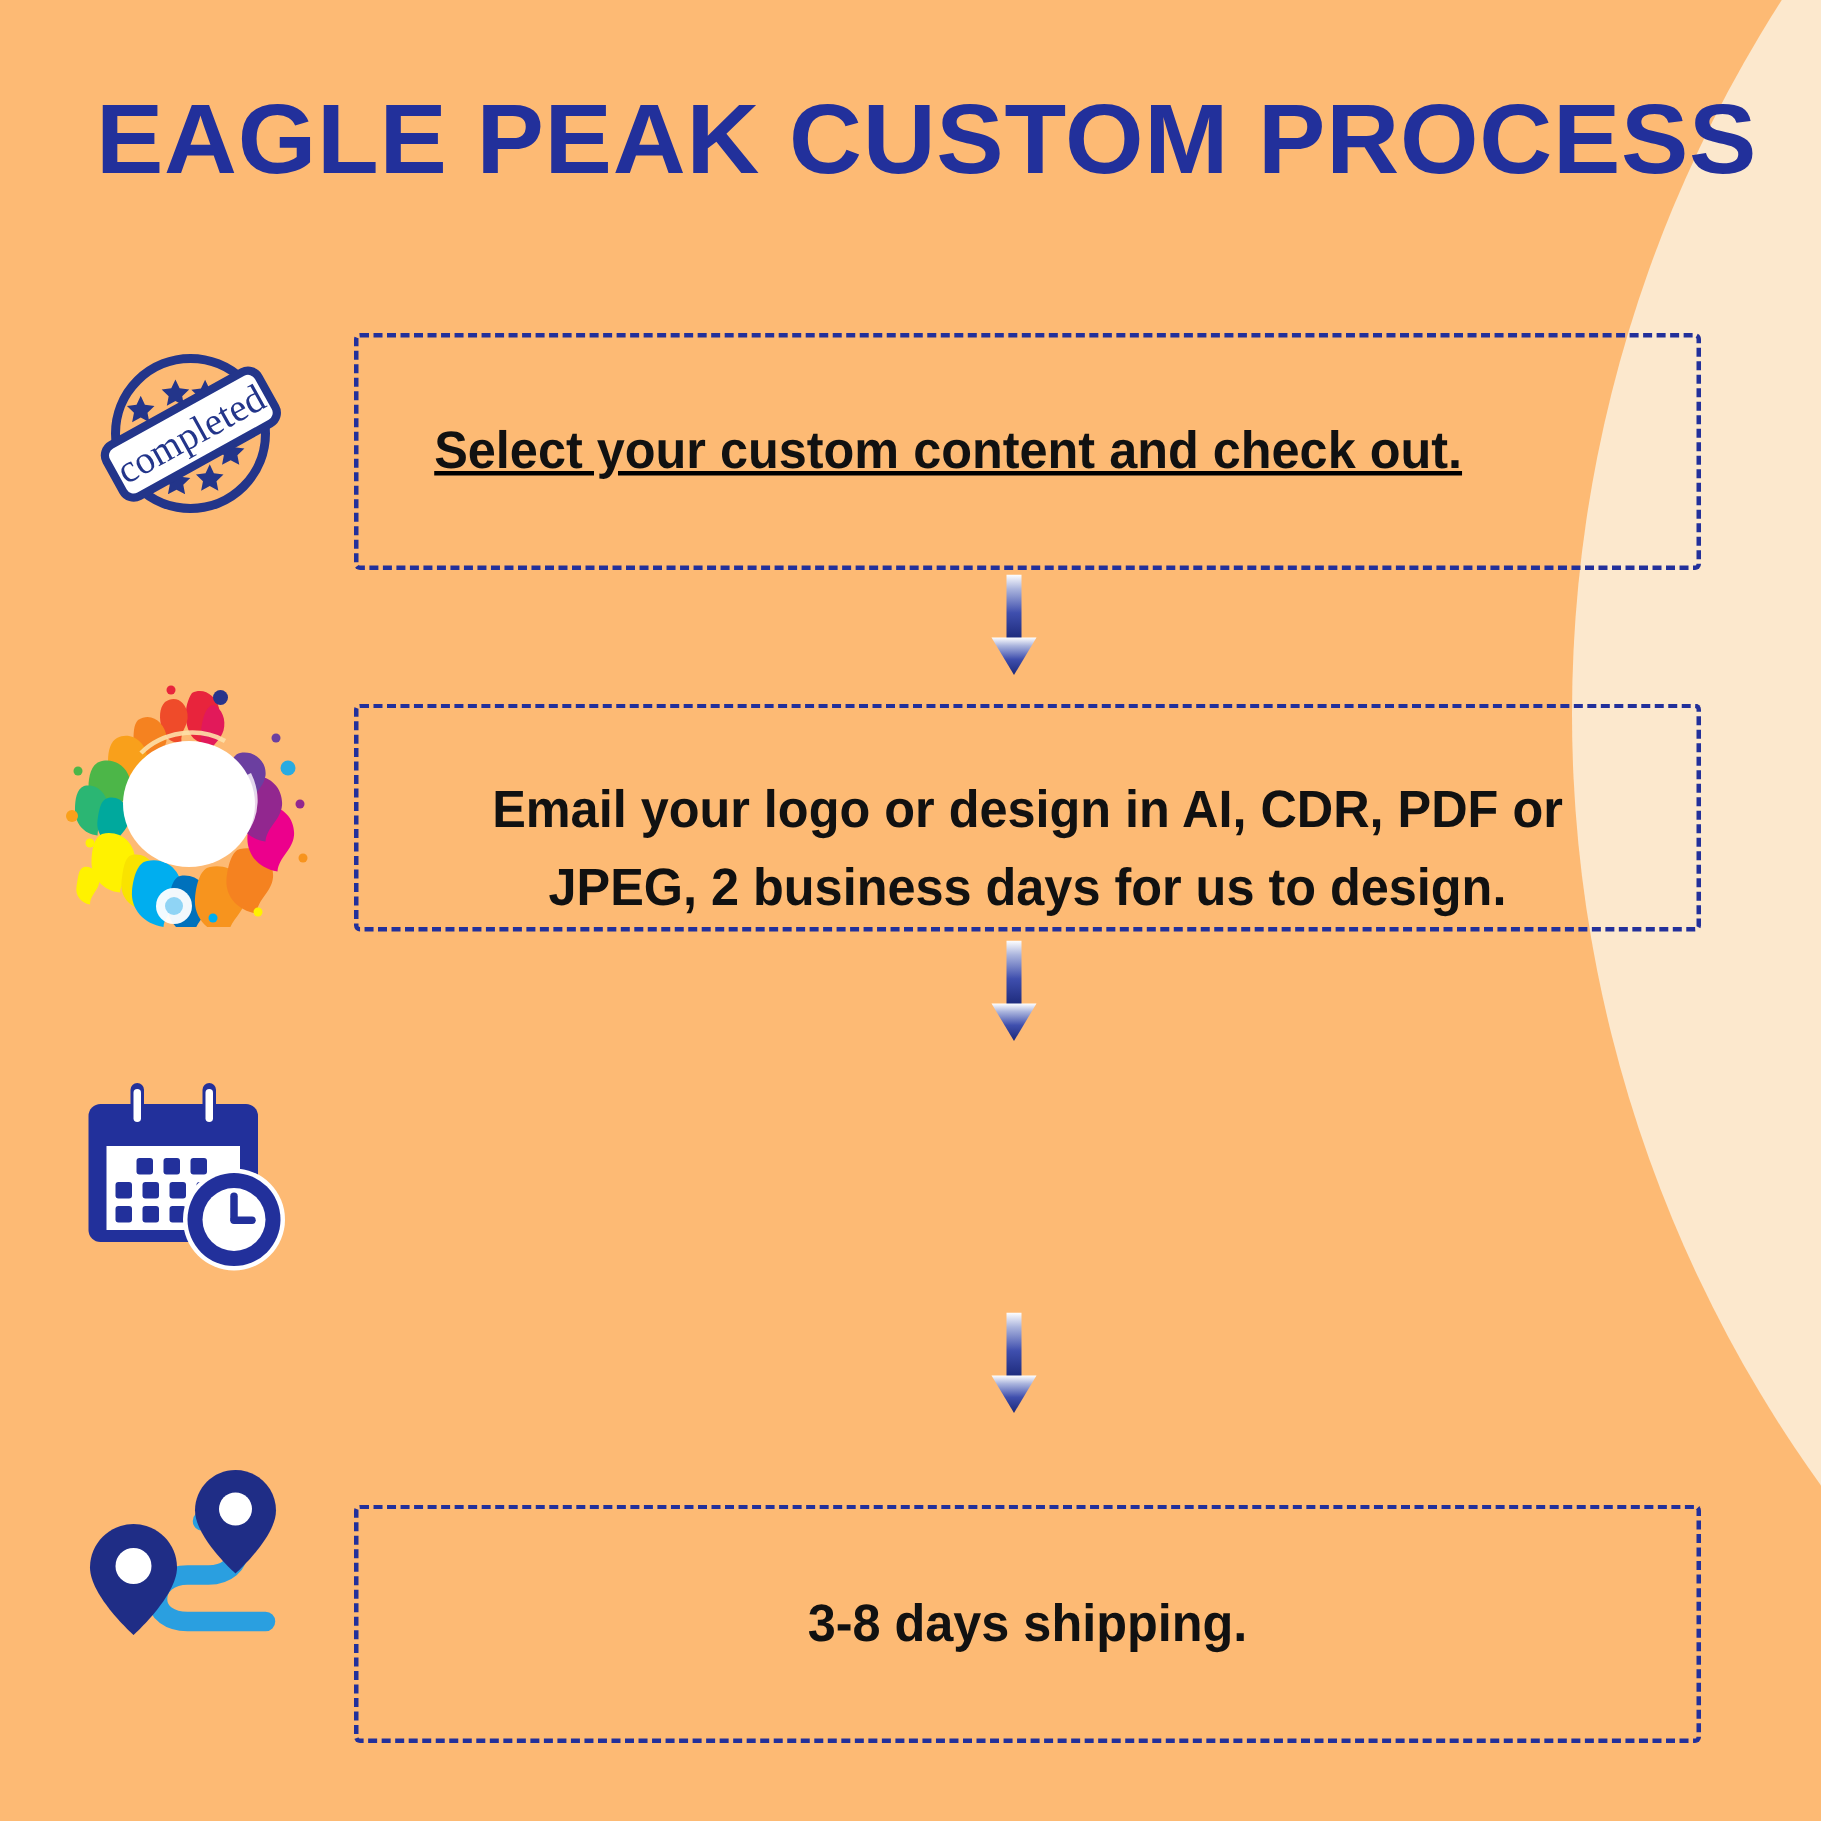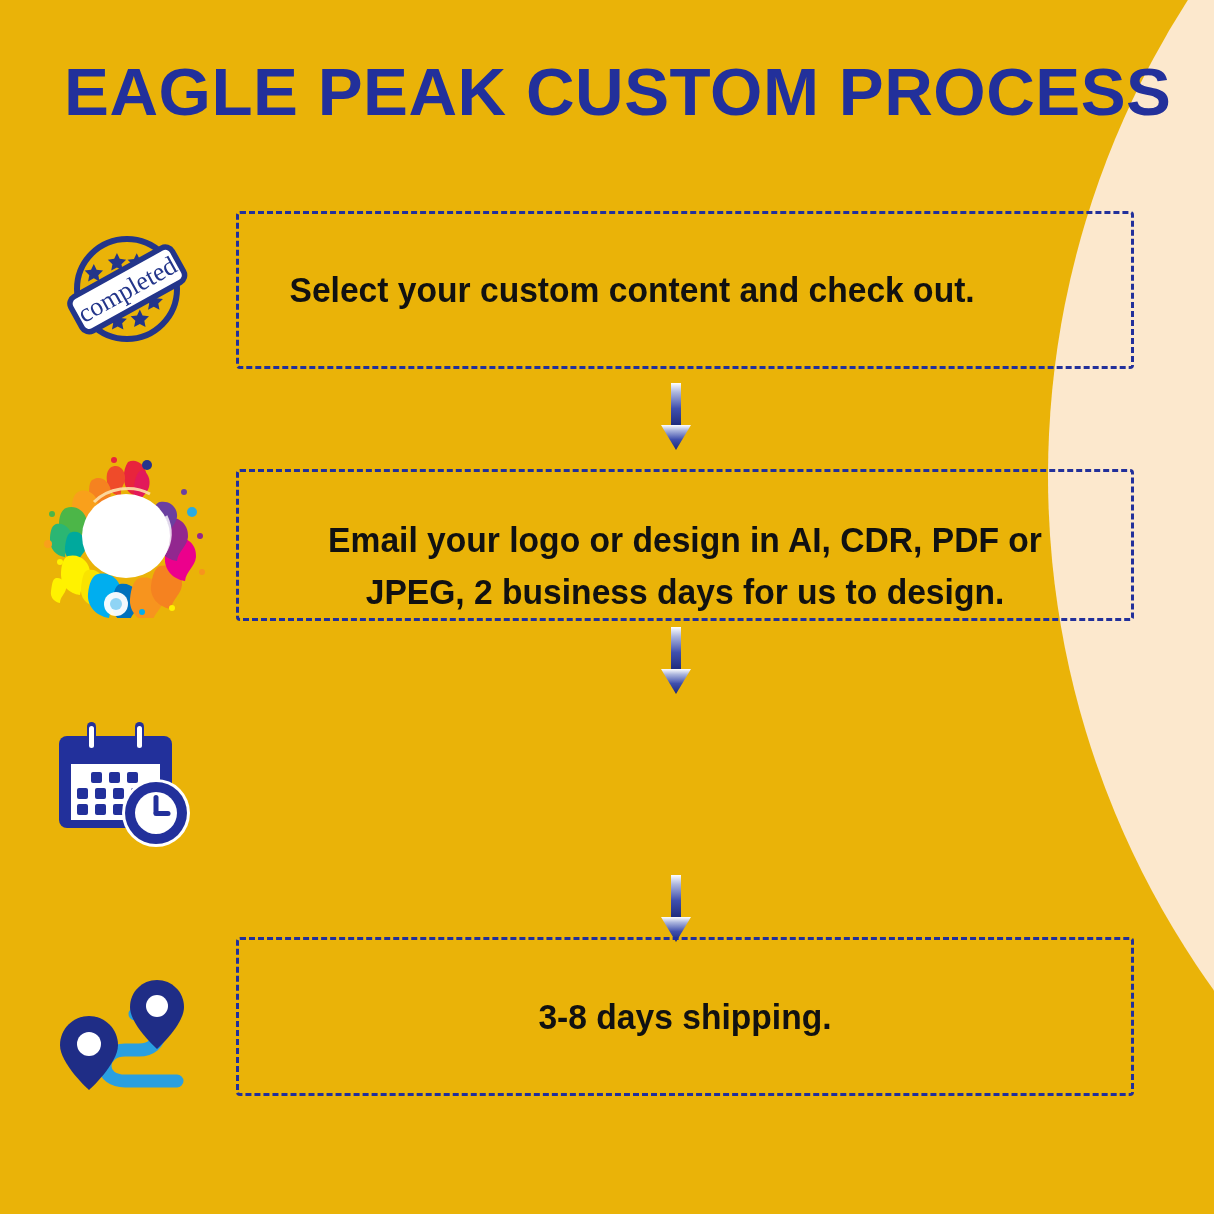--- a/index.html
+++ b/index.html
@@ -8,21 +8,21 @@
     padding: 0;
     background: #ffffff;
   }
   body {
     font-family: "Liberation Sans", sans-serif;
   }
   #canvas {
     position: relative;
     width: 1214px;
     height: 1214px;
-    background: #eab308;
+    background: #fdba74;
     overflow: hidden;
   }
   
   #bg-blob {
     position: absolute;
     left: 1048px;
     top: -404px;
     width: 1760px;
     height: 1760px;
     border-radius: 50%;
@@ -80,24 +80,24 @@
   }
   .msg-box.align-left { justify-content: flex-start; }
   .msg-box.align-left .msg-text { text-align: left; padding-left: 34px; }
   .msg-box.align-center { justify-content: center; }
   .msg-box.align-center .msg-text { text-align: center; padding: 0 24px; }
 
   
   .arrow { position: absolute; z-index: 4; }
 
   
-  #box1 { top: 211px;  height: 158px; }
+  #box1 { top: 222px;  height: 158px; text-decoration: underline; }
   #box2 { top: 469px;  height: 152px; align-items: flex-end; }
   #box3 { top: 709px;  height: 152px; }
-  #box4 { top: 937px;  height: 159px; align-items: center; }
+  #box4 { top: 1003px;  height: 159px; align-items: center; }
 
   #icon1 { top: 230px;  height: 120px; }
   #icon2 { top: 452px;  height: 166px; }
   #icon3 { top: 720px;  height: 130px; }
   #icon4 { top: 978px;  height: 115px; }
 
   #arrow1 { left: 648px; top: 383px; }
   #arrow2 { left: 648px; top: 627px; }
   #arrow3 { left: 648px; top: 875px; }
 </style>

